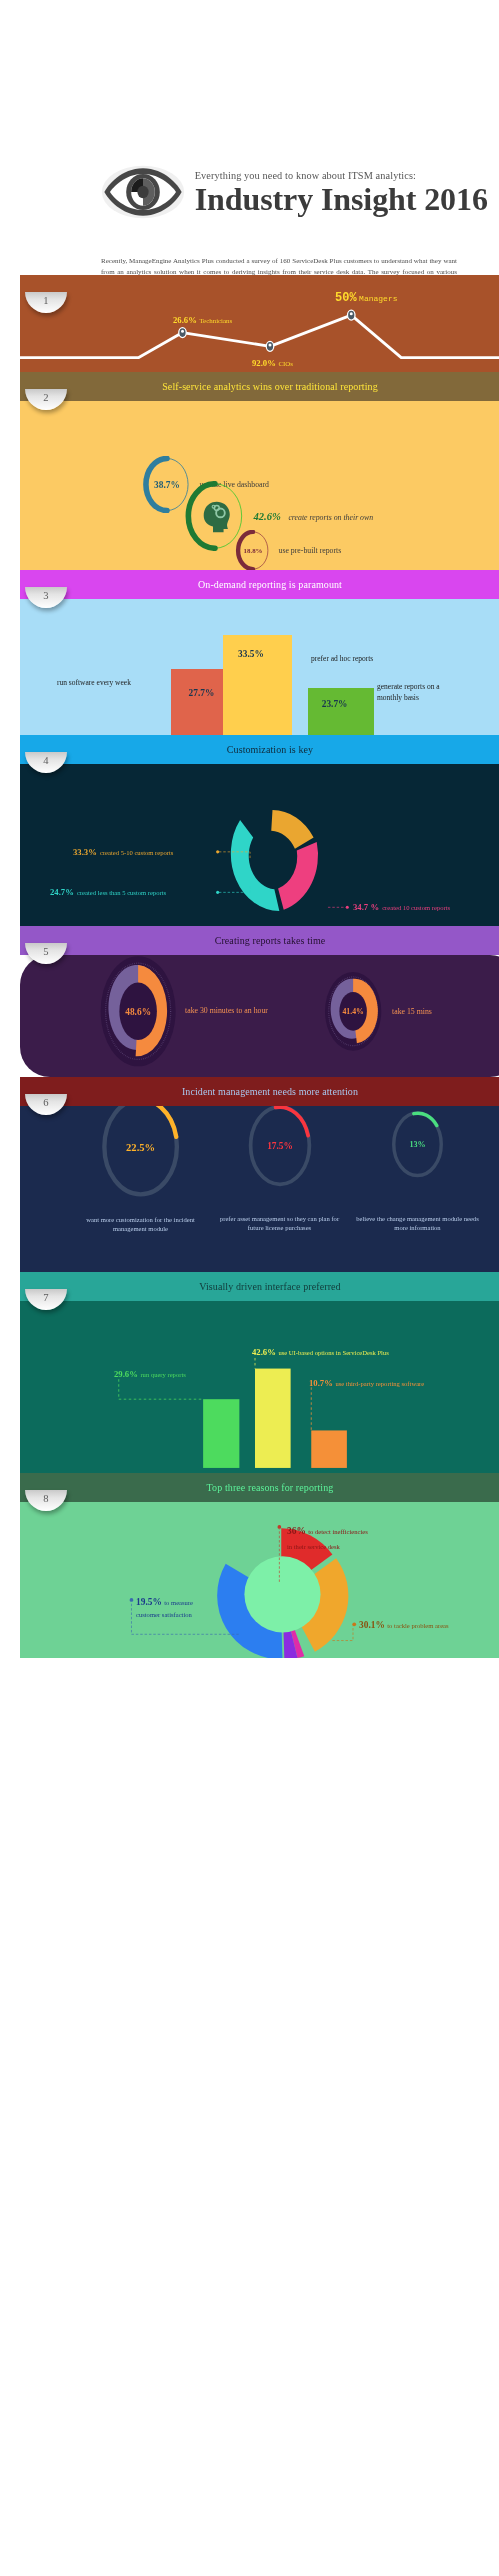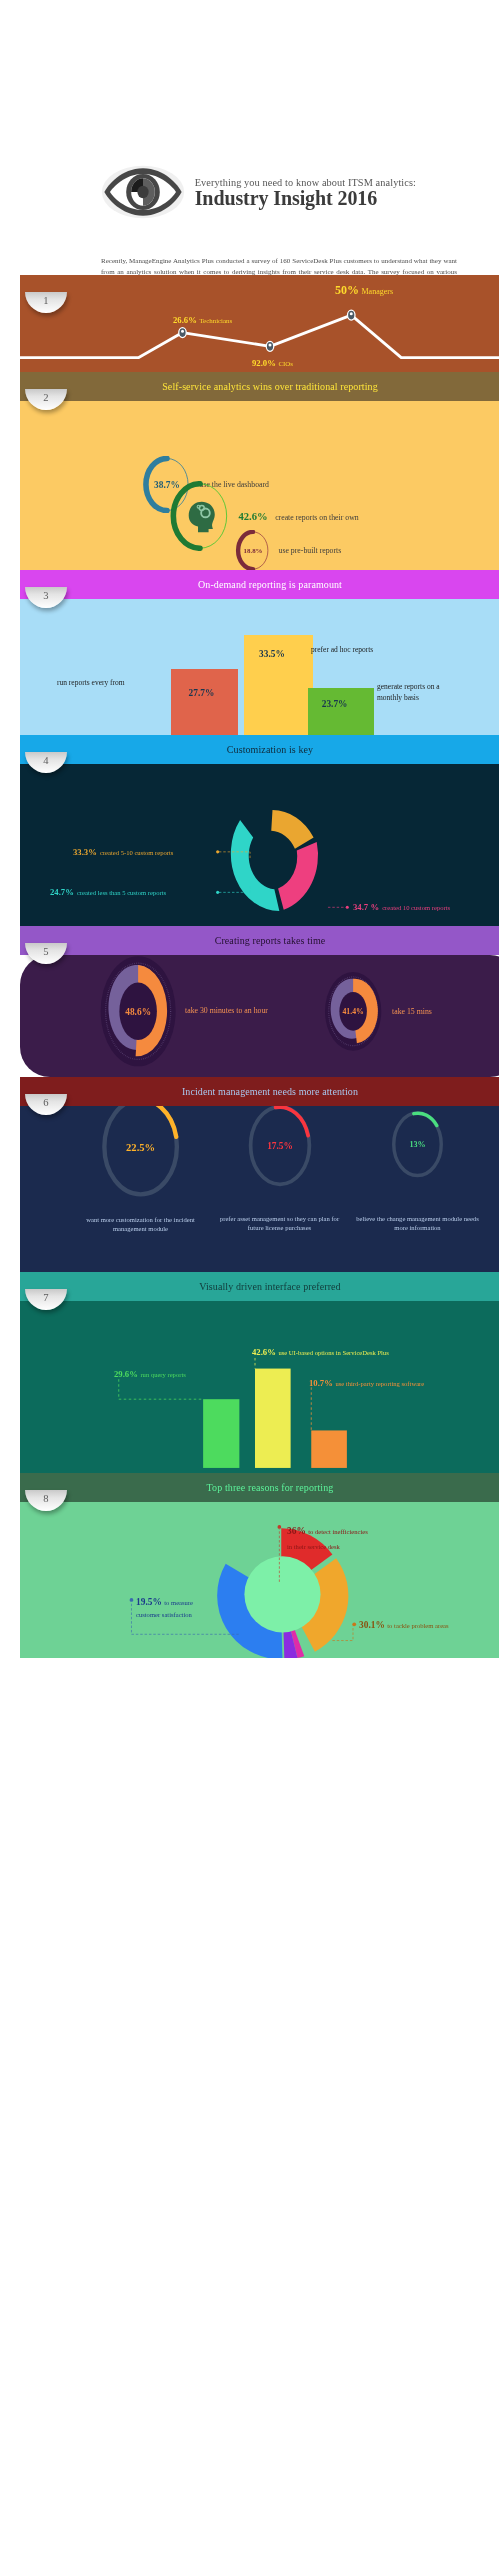--- a/index.html
+++ b/index.html
@@ -16,21 +16,21 @@
   .header { height:275px; background:#ffffff; position:relative; }
   .header-inner { position:absolute; left:0; top:157px; width:500px; }
   .brandrow { display:flex; align-items:center; padding-left:80px; }
   .eye-wrap { width:86px; height:70px; flex:0 0 auto; position:relative; }
   .titles { padding-left:8.7px; padding-top:2.5px; }
   .supertitle {
     font-size:10.3px; color:#565656; letter-spacing:0.1px;
     font-family:"Liberation Serif", serif; white-space:nowrap;
   }
   .maintitle {
-    font-size:20px; color:#3b3b3b; font-weight:bold; letter-spacing:-0.1px;
+    font-size:32px; color:#3b3b3b; font-weight:bold; letter-spacing:-0.1px;
     line-height:1.08; white-space:nowrap; margin-top:0.6px;
   }
   .intro {
     position:absolute; left:81px; top:256px; width:356px;
     font-size:7px; line-height:1.62; color:#4d4d4d; text-align:justify;
   }
 
   
   .section { position:relative; width:500px; }
   .band { position:relative; height:29px; width:100%; }
@@ -157,21 +157,21 @@
         <circle cx="400" cy="112" r="2.4" fill="#ffffff"></circle>
         <ellipse cx="530" cy="64" rx="6" ry="8" fill="#4a5a66" stroke="#ffffff" stroke-width="2"></ellipse>
         <circle cx="530" cy="62" r="2.4" fill="#ffffff"></circle>
       </svg>
       <div class="lbl" style="left:153px; top:39px;">
         <span class="pct">26.6%</span><span class="txt">Technicians</span>
       </div>
       <div class="lbl" style="left:232px; top:82px;">
         <span class="pct">92.0%</span><span class="txt">CIOs</span>
       </div>
-      <div class="lbl" style="left:315px; top:8px;">
+      <div class="lbl" style="left:315px; top:16px;font-family:Liberation Mono, monospace;">
         <span class="pct" style="font-size:12px;">50%</span><span class="txt" style="font-size:8px;">Managers</span>
       </div>
     </div>
   </div>
 
   <div class="section">
     <div class="band" style="background:#82693a">
       <div class="band-title" style="color:#ffe53a">Self-service analytics wins over traditional reporting</div>
       <div class="notch" style="border-top-color:#82693a"></div>
     </div>
@@ -184,21 +184,21 @@
         <div class="ring" style="width:50px;height:57px;">
           <svg width="50" height="57" viewBox="0 0 80 92">
             <ellipse cx="40" cy="46" rx="34" ry="42" fill="none" stroke="#2f7e9e" stroke-width="1.3"></ellipse>
             <path d="M40 4 A34 42 0 0 0 40 88" fill="none" stroke="#2f7e9e" stroke-width="9" stroke-linecap="round"></path>
           </svg>
           <div class="ctr" style="color:#1e5d78; font-size:9.4px;">38.7%</div>
         </div>
         <div class="cap" style="color:#3c3c3c">use the live dashboard</div>
       </div>
 
-      <div class="ringrow" style="left:149px; top:80px;">
+      <div class="ringrow" style="left:164px; top:80px;font-style:italic;">
         <div class="ring" style="width:62px;height:70px;">
           <svg width="62" height="70" viewBox="0 0 100 112">
             <ellipse cx="50" cy="56" rx="43" ry="52" fill="none" stroke="#3ac72e" stroke-width="1.3"></ellipse>
             <path d="M50 4 A43 52 0 0 0 50 108" fill="none" stroke="#1f7a33" stroke-width="9" stroke-linecap="round"></path>
           </svg>
           <div class="ctr">
             <svg width="35" height="36" viewBox="0 0 56 58">
               <path d="M30 6 C43 6 51 16 51 27 C51 33 48 37 47 41 C46 45 47 47 48 50 L41 50 L41 55 L24 55 L24 46 C16 44 9 38 9 28 C9 15 18 6 30 6 Z" fill="#2e6b43"></path>
               <circle cx="36" cy="24" r="7" fill="none" stroke="#8fc7a6" stroke-width="3"></circle>
               <circle cx="30" cy="16" r="4" fill="none" stroke="#8fc7a6" stroke-width="2.4"></circle>
@@ -229,26 +229,26 @@
       <div class="band-title" style="color:#ffffff">On-demand reporting is paramount</div>
       <div class="notch" style="border-top-color:#3b5a68"></div>
     </div>
     <div class="badge">
       <span>3</span>
     </div>
     <div class="body s3">
       <div class="bar" style="left:151px; width:67px; height:66px; background:#e0644b;">
         <div class="v" style="left:17.5px; top:19px;">27.7%</div>
       </div>
-      <div class="cap" style="left:37px; bottom:48px;">run reports every from</div>
-
-      <div class="bar" style="left:224px; width:69px; height:100px; background:#ffcf4d;">
+      <div class="cap" style="left:37px; bottom:48px;">run software every week</div>
+
+      <div class="bar" style="left:203px; width:69px; height:100px; background:#ffcf4d;">
         <div class="v" style="left:15px; top:13.7px;">33.5%</div>
       </div>
-      <div class="cap" style="left:291px; bottom:81px;">prefer ad hoc reports</div>
+      <div class="cap" style="left:291px; bottom:72px;">prefer ad hoc reports</div>
 
       <div class="bar" style="left:288px; width:66px; height:47px; background:#65ba33;">
         <div class="v" style="left:13.7px; top:11.2px;">23.7%</div>
       </div>
       <div class="cap" style="left:357px; bottom:32px; width:75px; white-space:normal; line-height:1.4;">generate reports on a monthly basis</div>
     </div>
   </div>
 
   <div class="section">
     <div class="band" style="background:#17a8e8">

